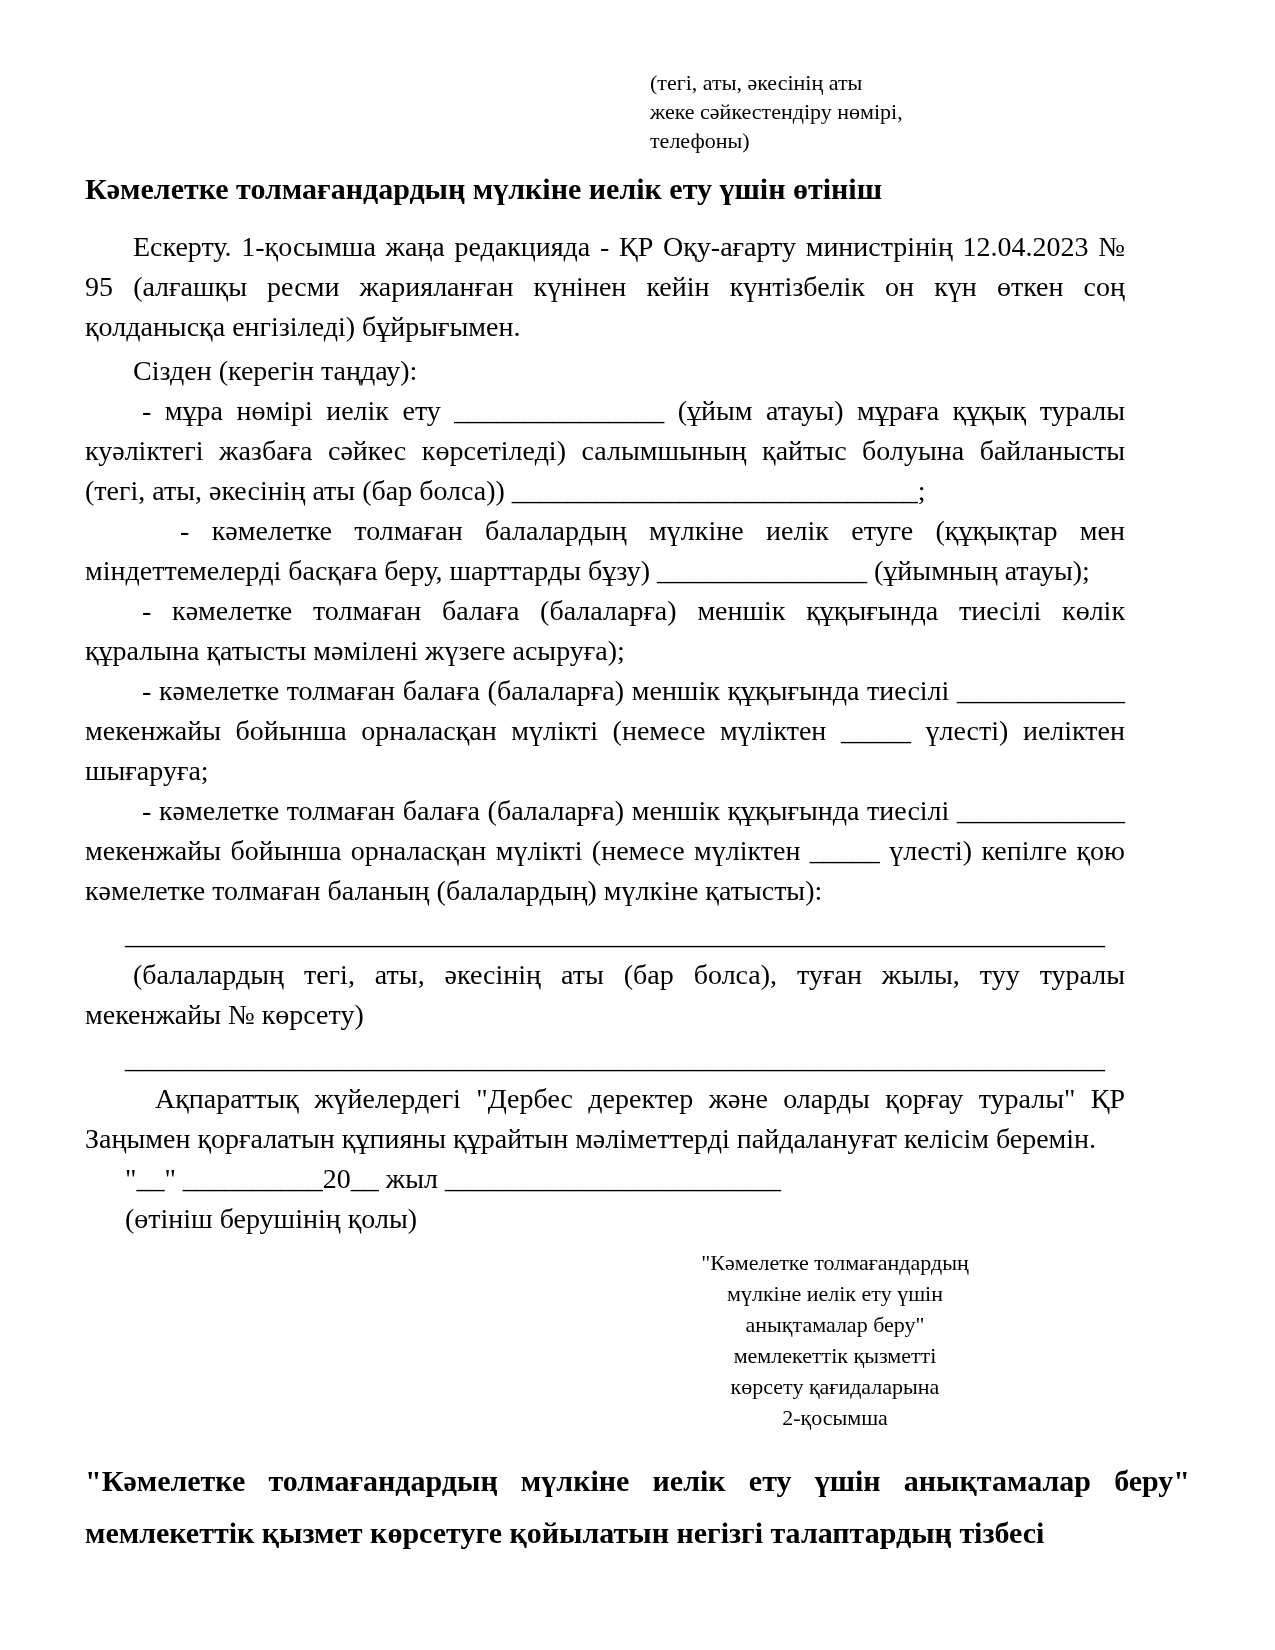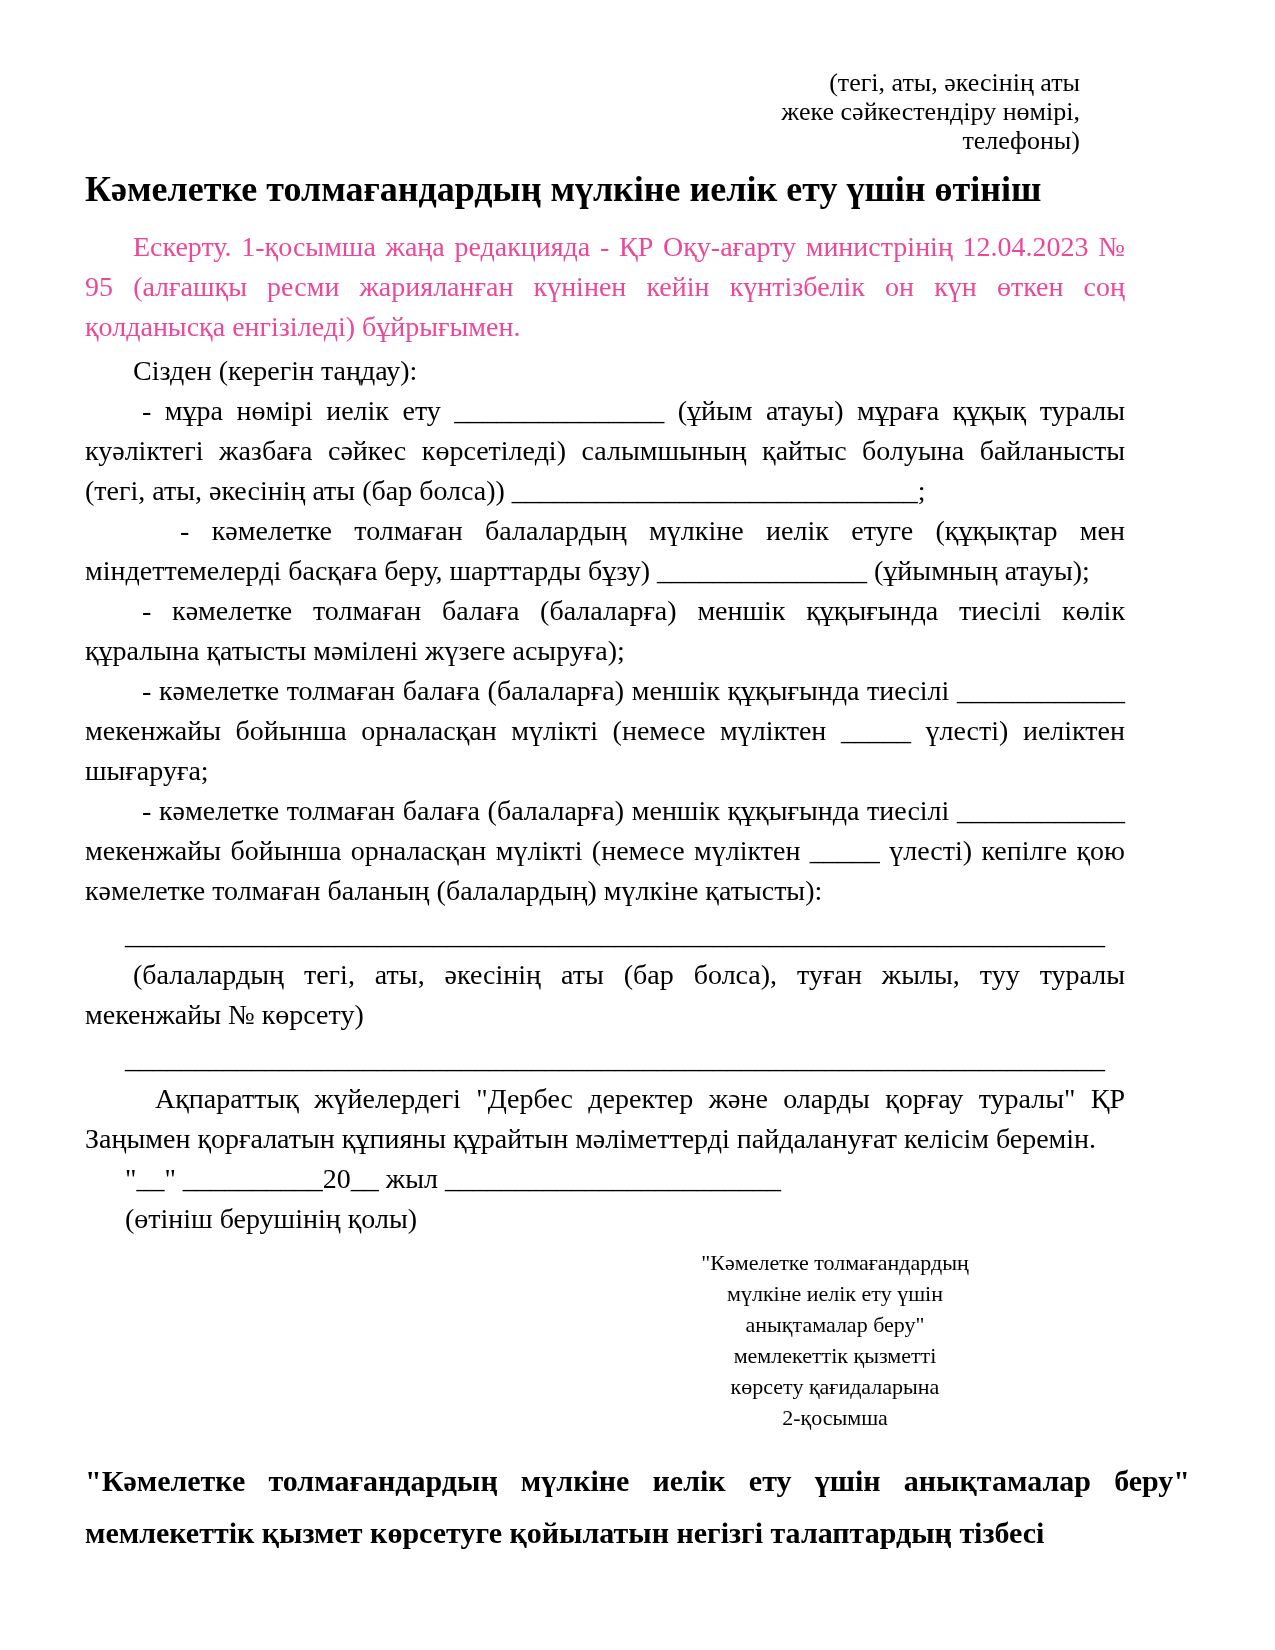--- a/index.html
+++ b/index.html
@@ -17,41 +17,41 @@
     font-family: "Liberation Serif", "DejaVu Serif", serif;
     font-size: 28px;
     box-sizing: border-box;
     padding-top: 68px;
     overflow: hidden;
   }
   
   .corner-block {
     width: 430px;
     margin: 0 195px 0 auto;
-    text-align: right;
-    font-size: 26px;
+    text-align: left;
+    font-size: 22px;
     line-height: 29px;
   }
   
   .doc-title {
     margin: 12px 150px 0 85px;
-    font-size: 36px;
+    font-size: 30px;
     font-weight: bold;
     line-height: 44px;
     text-align: left;
   }
   
   .para {
     width: 1040px;
     margin: 0 0 0 85px;
     line-height: 40px;
     text-align: justify;
   }
   .note-red {
-    color: #ec4899;
+    color: #000000;
     margin-top: 16px;
     text-indent: 48px;
   }
   .ind40 { text-indent: 40px; font-family: Liberation Serif, serif; }
   .ind48 { text-indent: 48px; }
   .ind57 { text-indent: 57px; }
   .ind70 { text-indent: 70px; }
   .ind95 { text-indent: 95px; }
   .mt4  { margin-top: 4px; }
   .ruled {

